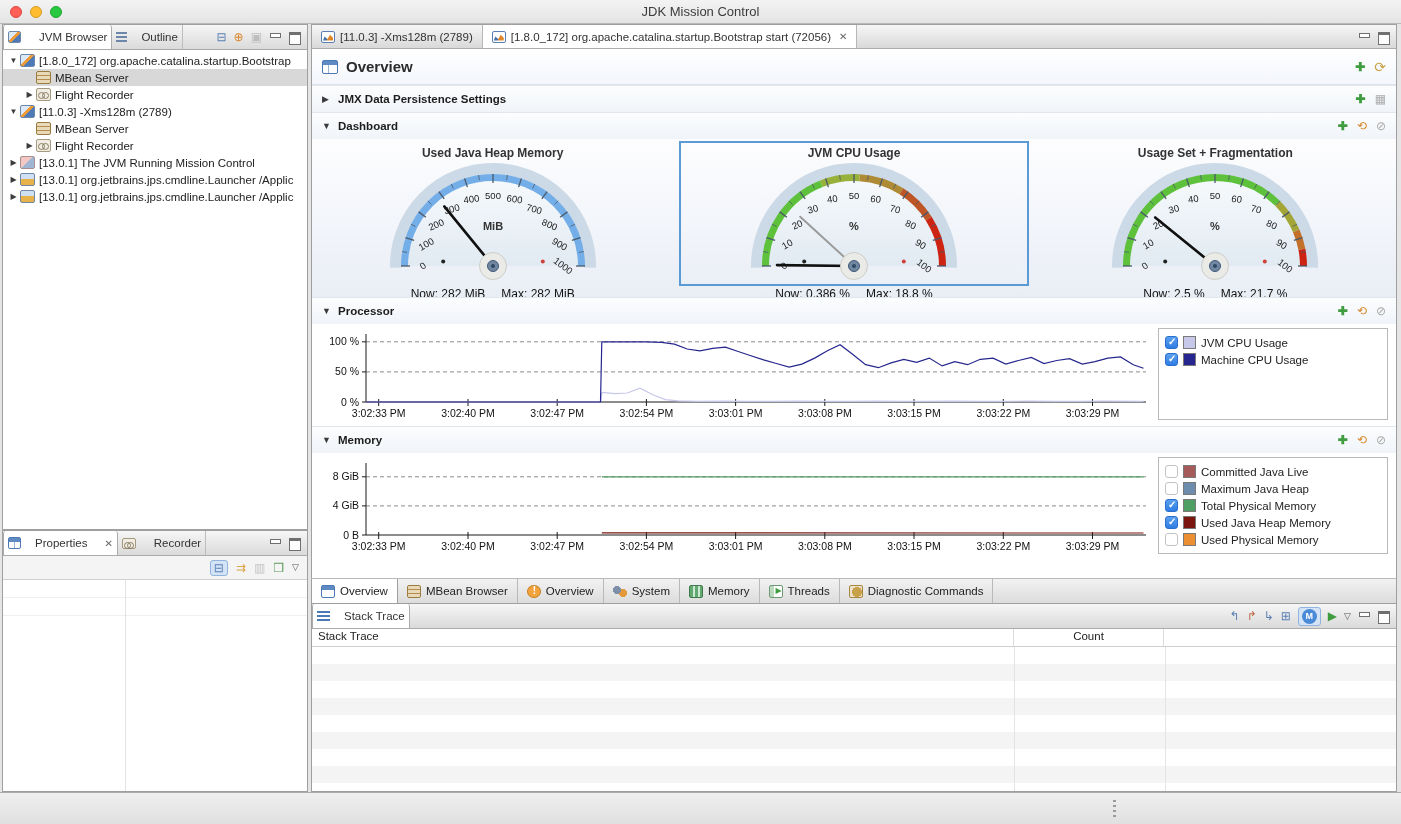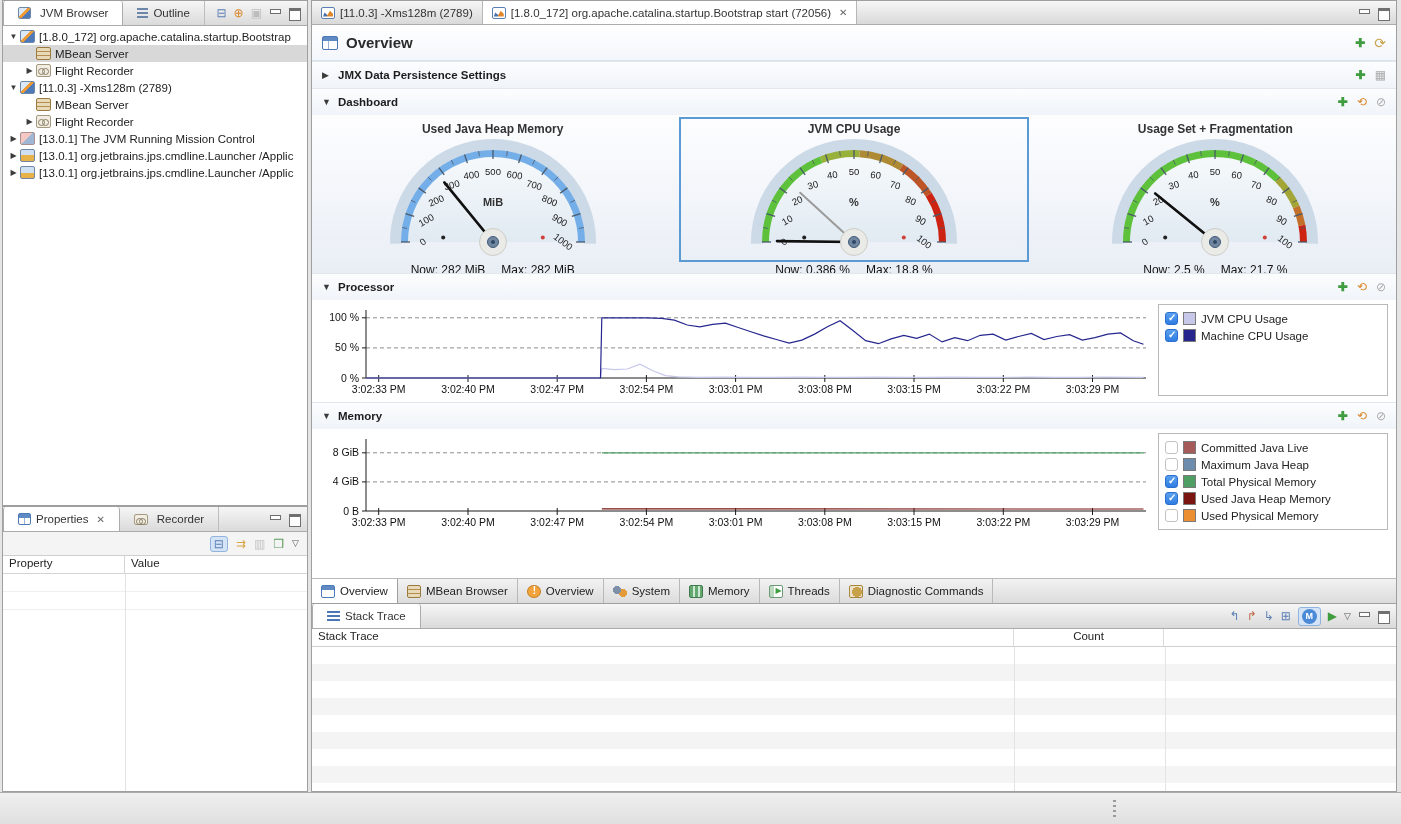--- a/index.html
+++ b/index.html
@@ -17,21 +17,21 @@
   .wintitle { font-size:13px; color:#3c3c3c; }
 
   
   .content { flex:1; display:flex; min-height:0; padding:0 4px 0 2px; background:#e5e5e5; }
   .left-col { width:306px; display:flex; flex-direction:column; margin-right:3px; }
   .right-col { flex:1; display:flex; flex-direction:column; min-width:0; }
   .panel { background:#fff; border:1px solid #9f9f9f; display:flex; flex-direction:column; }
 
   
   .tabbar { height:25px; background:linear-gradient(#f6f6f6,#dadada); border-bottom:1px solid #ababab; display:flex; align-items:stretch; flex:none; }
-  .vtab { display:flex; align-items:center; gap:5px; padding:0 14px; font-size:11.5px; color:#333; border-right:1px solid #bdbdbd; cursor:default; white-space:nowrap; }
+  .vtab { display:flex; align-items:center; gap:14px; padding:0 4px; font-size:11.5px; color:#333; border-right:1px solid #bdbdbd; cursor:default; white-space:nowrap; }
   .vtab.active { background:#fff; border-right:1px solid #ababab; border-left:1px solid #ababab; border-top-left-radius:3px; border-top-right-radius:3px; font-weight:normal; }
   .tab-spacer { flex:1; }
   .tab-tools { display:flex; align-items:center; gap:7px; padding:0 7px; }
   .gl { font-size:12px; line-height:1; display:inline-block; }
   .wbtn { width:12px; height:10px; display:inline-block; position:relative; }
   .wbtn-min::after { content:""; position:absolute; left:1px; top:1px; width:9px; height:3px; border:1px solid #6f6f6f; background:#fdfdfd; }
   .wbtn-max::after { content:""; position:absolute; left:1px; top:0; width:10px; height:9px; border:1px solid #6f6f6f; border-top:3px solid #6f6f6f; background:#fdfdfd; }
   .closex { font-size:10px; color:#666; margin-left:3px; }
 
   
@@ -130,20 +130,28 @@
   .drag-dots { position:absolute; left:1113px; top:7px; width:3px; height:18px;
     background:repeating-linear-gradient(#9a9a9a 0 2px,transparent 2px 5px); }
 
   .toolbtn { display:inline-flex; align-items:center; }
 </style>
 </head>
 <body>
 
 <div class="window">
 
+  <div class="titlebar">
+    <div class="traffic">
+      <span class="tl red"></span>
+      <span class="tl yellow"></span>
+      <span class="tl green"></span>
+    </div>
+    <div class="wintitle">JDK Mission Control</div>
+  </div>
 
   <div class="content">
 
     <div class="left-col">
       <div class="panel jvm-panel">
         <div class="tabbar">
           <div class="vtab active">
             <span class="ti ti-jvm" style="width:13px;height:12px"></span>
             <span>JVM Browser</span>
           </div>
@@ -225,24 +233,20 @@
             <span class="wbtn wbtn-min"></span>
             <span class="wbtn wbtn-max"></span>
           </div>
         </div>
         <div class="props-toolbar">
           <span class="gl pressed" style="color:#5a7fb5">⊟</span>
           <span class="gl" style="color:#d9a64a">⇉</span>
           <span class="gl" style="color:#c4c4c4">▥</span>
           <span class="gl" style="color:#5a9a5a">❒</span>
           <span class="gl" style="color:#555;font-size:9px">▽</span>
-        </div>
-        <div class="props-head">
-          <div class="ph-prop">Property</div>
-          <div>Value</div>
         </div>
         <div class="props-body">
           <div class="prow"></div>
             <div class="prow"></div>
         </div>
       </div>
     </div>
 
     <div class="right-col">
       <div class="editor-tabbar" id="editor-tabs">

